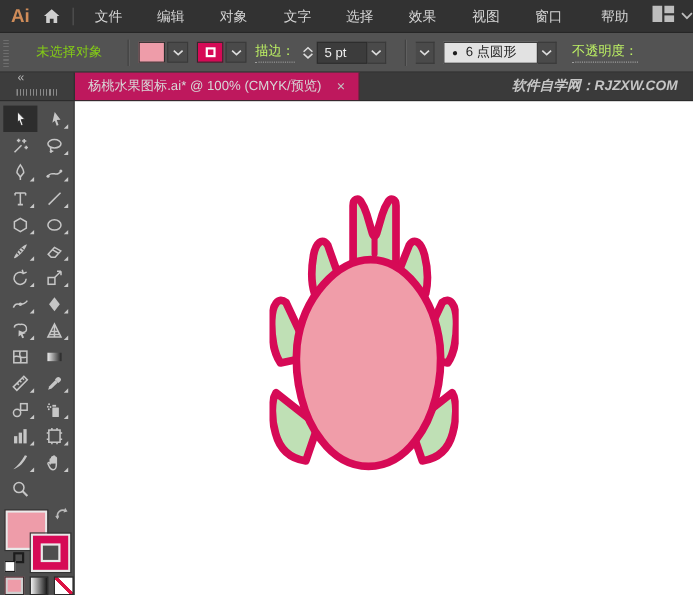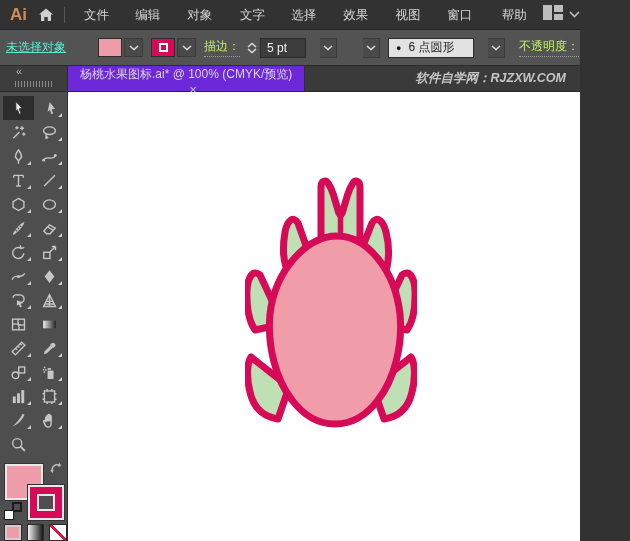--- a/index.html
+++ b/index.html
@@ -1,70 +1,70 @@
 <!DOCTYPE html>
 <html><head>
 <meta charset="utf-8">
 <style>
   * { margin:0; padding:0; box-sizing:border-box; }
   html,body { width:630px; height:541px; overflow:hidden; background:#323232;
     font-family:"Liberation Sans","DejaVu Sans",sans-serif; }
-  .app { position:relative; width:580px; height:541px; display:flex; flex-direction:column;border-radius:17px; }
+  .app { position:relative; width:630px; height:541px; display:flex; flex-direction:column;border-radius:17px; }
 
   
   .menu-bar { height:30px; background:#323232; display:flex; align-items:center;
     border-bottom:1px solid #262626; flex:0 0 30px; }
   .ai-logo { color:#cf8c59; font-weight:bold; font-size:17px; padding:0 8px 0 10px; letter-spacing:0; }
   .home-btn { width:26px; height:22px; display:flex; align-items:center; justify-content:center; }
   .vsep { width:1px; height:16px; background:#565656; margin:0 8px; }
   .menus { display:flex; align-items:center; }
   .menu-item { color:#d6d6d6; font-size:12.5px; padding:0 11px; height:30px; line-height:30px; cursor:default; }
   .mb-right { margin-left:auto; display:flex; align-items:center; padding-right:0; }
   .ws-icon { margin-right:6px; }
 
   
   .control-bar { height:36px; background:#535353; border-bottom:1px solid #2b2b2b;
     display:flex; align-items:center; flex:0 0 36px; color:#cfcfcf; font-size:12px; white-space:nowrap; }
   .grip { width:7px; height:26px; margin-left:2px;
     background:repeating-linear-gradient(0deg,#6e6e6e 0 1px,transparent 1px 3px);
     background-size:5px 100%; background-repeat:no-repeat; background-position:center; }
-  .status-text { margin:0 14px 0 4px; color:#5eead4;text-decoration:underline; }
+  .status-text { margin:0 14px 0 24px; color:#84cc16; }
   .csep { width:1px; height:24px; background:#404040; box-shadow:1px 0 0 #606060; margin:0 9px; }
   .swatch-combo { display:flex; align-items:center; margin-right:8px; }
   .cb-fill-swatch { width:24px; height:19px; border:1px solid #2c2c2c; }
   .cb-stroke-swatch { width:24px; height:19px; border:1px solid #2c2c2c; display:flex; align-items:center; justify-content:center; }
   .cb-stroke-swatch .hollow { width:9px; height:9px; border:2px solid #fff; background:transparent; }
   .chev-btn { width:19px; height:19px; background:#4a4a4a; border:1px solid #3a3a3a;
     display:flex; align-items:center; justify-content:center; margin-left:2px; }
   .link-label { border-bottom:1px dotted #9f9f9f; padding-bottom:1px; margin-right:4px; color:#bef264; }
   .stepper { display:flex; flex-direction:column; justify-content:center; margin:0 3px; }
   .stepper svg { display:block; }
   .field-dark { height:20px; background:#3c3c3c; border:1px solid #2c2c2c; color:#f0f0f0;
     display:flex; align-items:center; padding:0 6px; }
   .field-light { height:20px; background:#e2e2e2; border:1px solid #2c2c2c; color:#1d1d1d;
     display:flex; align-items:center; padding:0 7px; }
-  .combo { display:flex; align-items:center; margin-right:8px;gap:14px; }
+  .combo { display:flex; align-items:center; margin-right:8px; }
   .combo .chev-attached { width:17px; height:20px; background:#4a4a4a; border:1px solid #3a3a3a; border-left:none;
     display:flex; align-items:center; justify-content:center; }
   .profile-line { display:inline-block; width:38px; height:2px; background:#111; margin-right:7px; }
   .brush-dot { font-size:9px; margin-right:7px; }
   .opacity-group { display:flex; align-items:center; margin-left:6px; }
   .w-5pt { width:46px; }
   .w-prof { width:86px; }
   .w-brush { width:86px; }
 
   
   .tab-bar { height:26px; background:#3a3a3a; display:flex; align-items:stretch;
     border-bottom:1px solid #2a2a2a; flex:0 0 26px; }
   .dock-header { width:68px; background:#3d3d3d; position:relative; border-right:1px solid #2f2f2f; flex:0 0 68px; }
   .collapse-btn { position:absolute; top:-1px; left:16px; color:#b5b5b5; font-size:11px; letter-spacing:1px; }
   .grip-dots { position:absolute; bottom:4px; left:50%; transform:translateX(-50%); width:38px; height:6px;
     background:repeating-linear-gradient(90deg,#8b8b8b 0 1px,transparent 1px 3px); }
-  .doc-tab { background:#6d28d9; display:flex; align-items:center; padding:0 12px;
-    color:#d8d8d8; font-size:12px; border-right:1px solid #2f2f2f;flex-direction:column; }
+  .doc-tab { background:#be185d; display:flex; align-items:center; padding:0 12px;
+    color:#d8d8d8; font-size:12px; border-right:1px solid #2f2f2f; }
   .tab-close { margin-left:14px; color:#c2c2c2; font-size:13px; line-height:1; }
   .tab-rest { flex:1; display:flex; align-items:center; justify-content:flex-end; padding-right:14px; }
   .watermark { color:#c6c6c6; font-size:12.5px; font-weight:bold;font-style:italic; }
 
   
   .main { flex:1; display:flex; min-height:0; }
   .toolbar { width:68px; flex:0 0 68px; background:#4e4e4e; border-right:1px solid #2b2b2b;
     position:relative; display:flex; flex-direction:column; }
   .tools-grid { display:grid; grid-template-columns:31px 31px; justify-content:center; padding-top:4px; }
   .tool { position:relative; width:31px; height:24px; display:flex; align-items:center; justify-content:center; }

